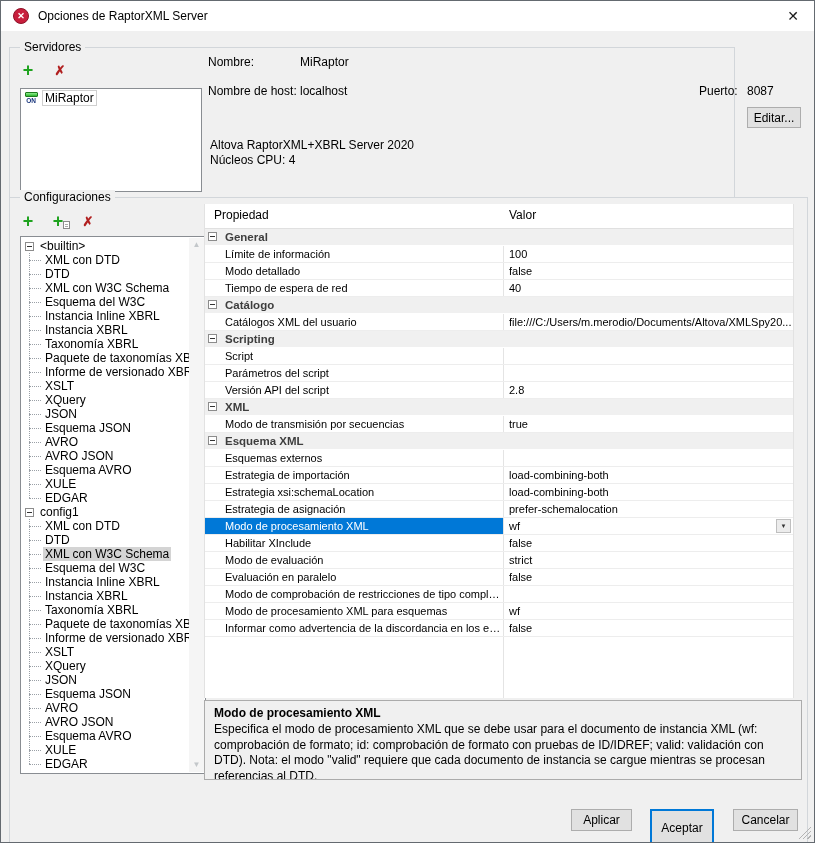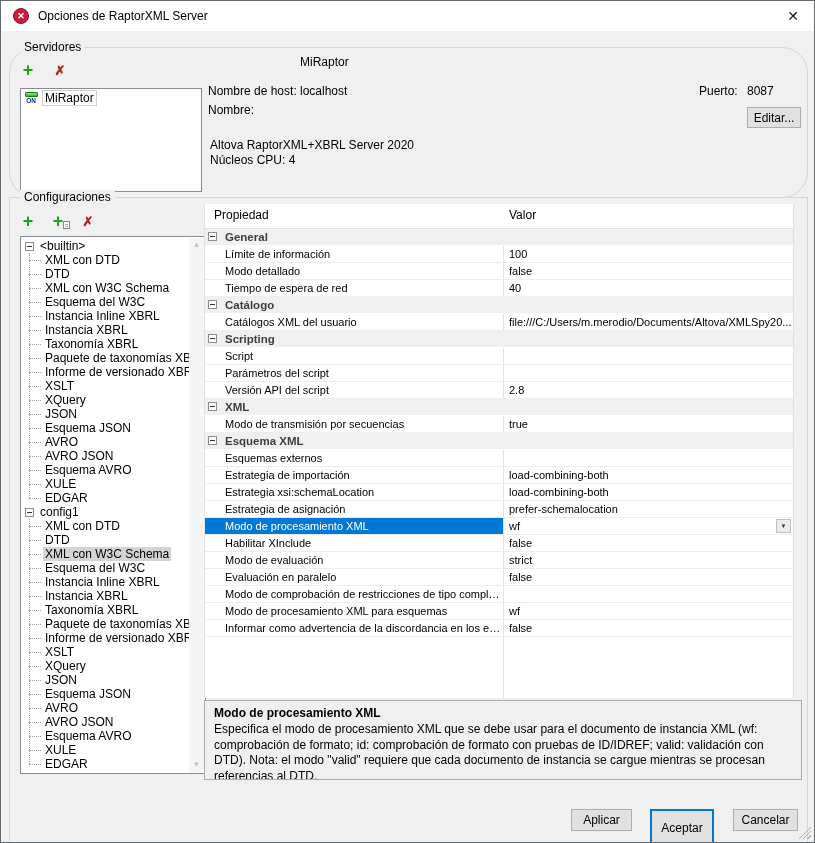--- a/index.html
+++ b/index.html
@@ -87,21 +87,21 @@
 <body>
 
 <div class="dialog">
 
   <div class="titlebar">
     <div class="app-icon">✕</div>
     <div class="title-text">Opciones de RaptorXML Server</div>
     <div class="close-btn">✕</div>
   </div>
 
-  <div class="groupbox" style="left:8px;top:46px;width:799px;height:151px;border-radius:26px;">
+  <div class="groupbox" style="left:8px;top:46px;width:726px;height:151px;">
     <div class="group-label">Servidores</div>
 
     <div class="mini-toolbar" style="left:10px;top:13px;gap:16px;">
       <div class="tb-btn">
         <span class="plus-glyph">+</span>
       </div>
       <div class="tb-btn">
         <span class="del-glyph">✗</span>
       </div>
     </div>
@@ -109,21 +109,21 @@
     <div class="listbox" style="left:10px;top:40px;width:182px;height:104px;">
       <div class="server-item">
         <span class="on-icon">
           <span class="on-bar"></span>
           <span class="on-text">ON</span>
         </span>
         <span class="server-label">MiRaptor</span>
       </div>
     </div>
 
-    <span class="fld-label" style="left:198px;top:7px;margin-top:48px;">Nombre:</span>
+    <span class="fld-label" style="left:198px;top:7px;">Nombre:</span>
     <span class="fld-value" style="left:290px;top:7px;">MiRaptor</span>
     <span class="fld-label" style="left:198px;top:36px;">Nombre de host:</span>
     <span class="fld-value" style="left:290px;top:36px;">localhost</span>
     <span class="fld-label" style="left:689px;top:36px;">Puerto:</span>
     <span class="fld-value" style="left:737px;top:36px;">8087</span>
 
     <button class="win-btn" style="left:737px;top:59px;width:54px;height:21px;">Editar...</button>
 
     <span class="info-line" style="left:200px;top:90px;">Altova RaptorXML+XBRL Server 2020</span>
     <span class="info-line" style="left:200px;top:105px;">Núcleos CPU: 4</span>

